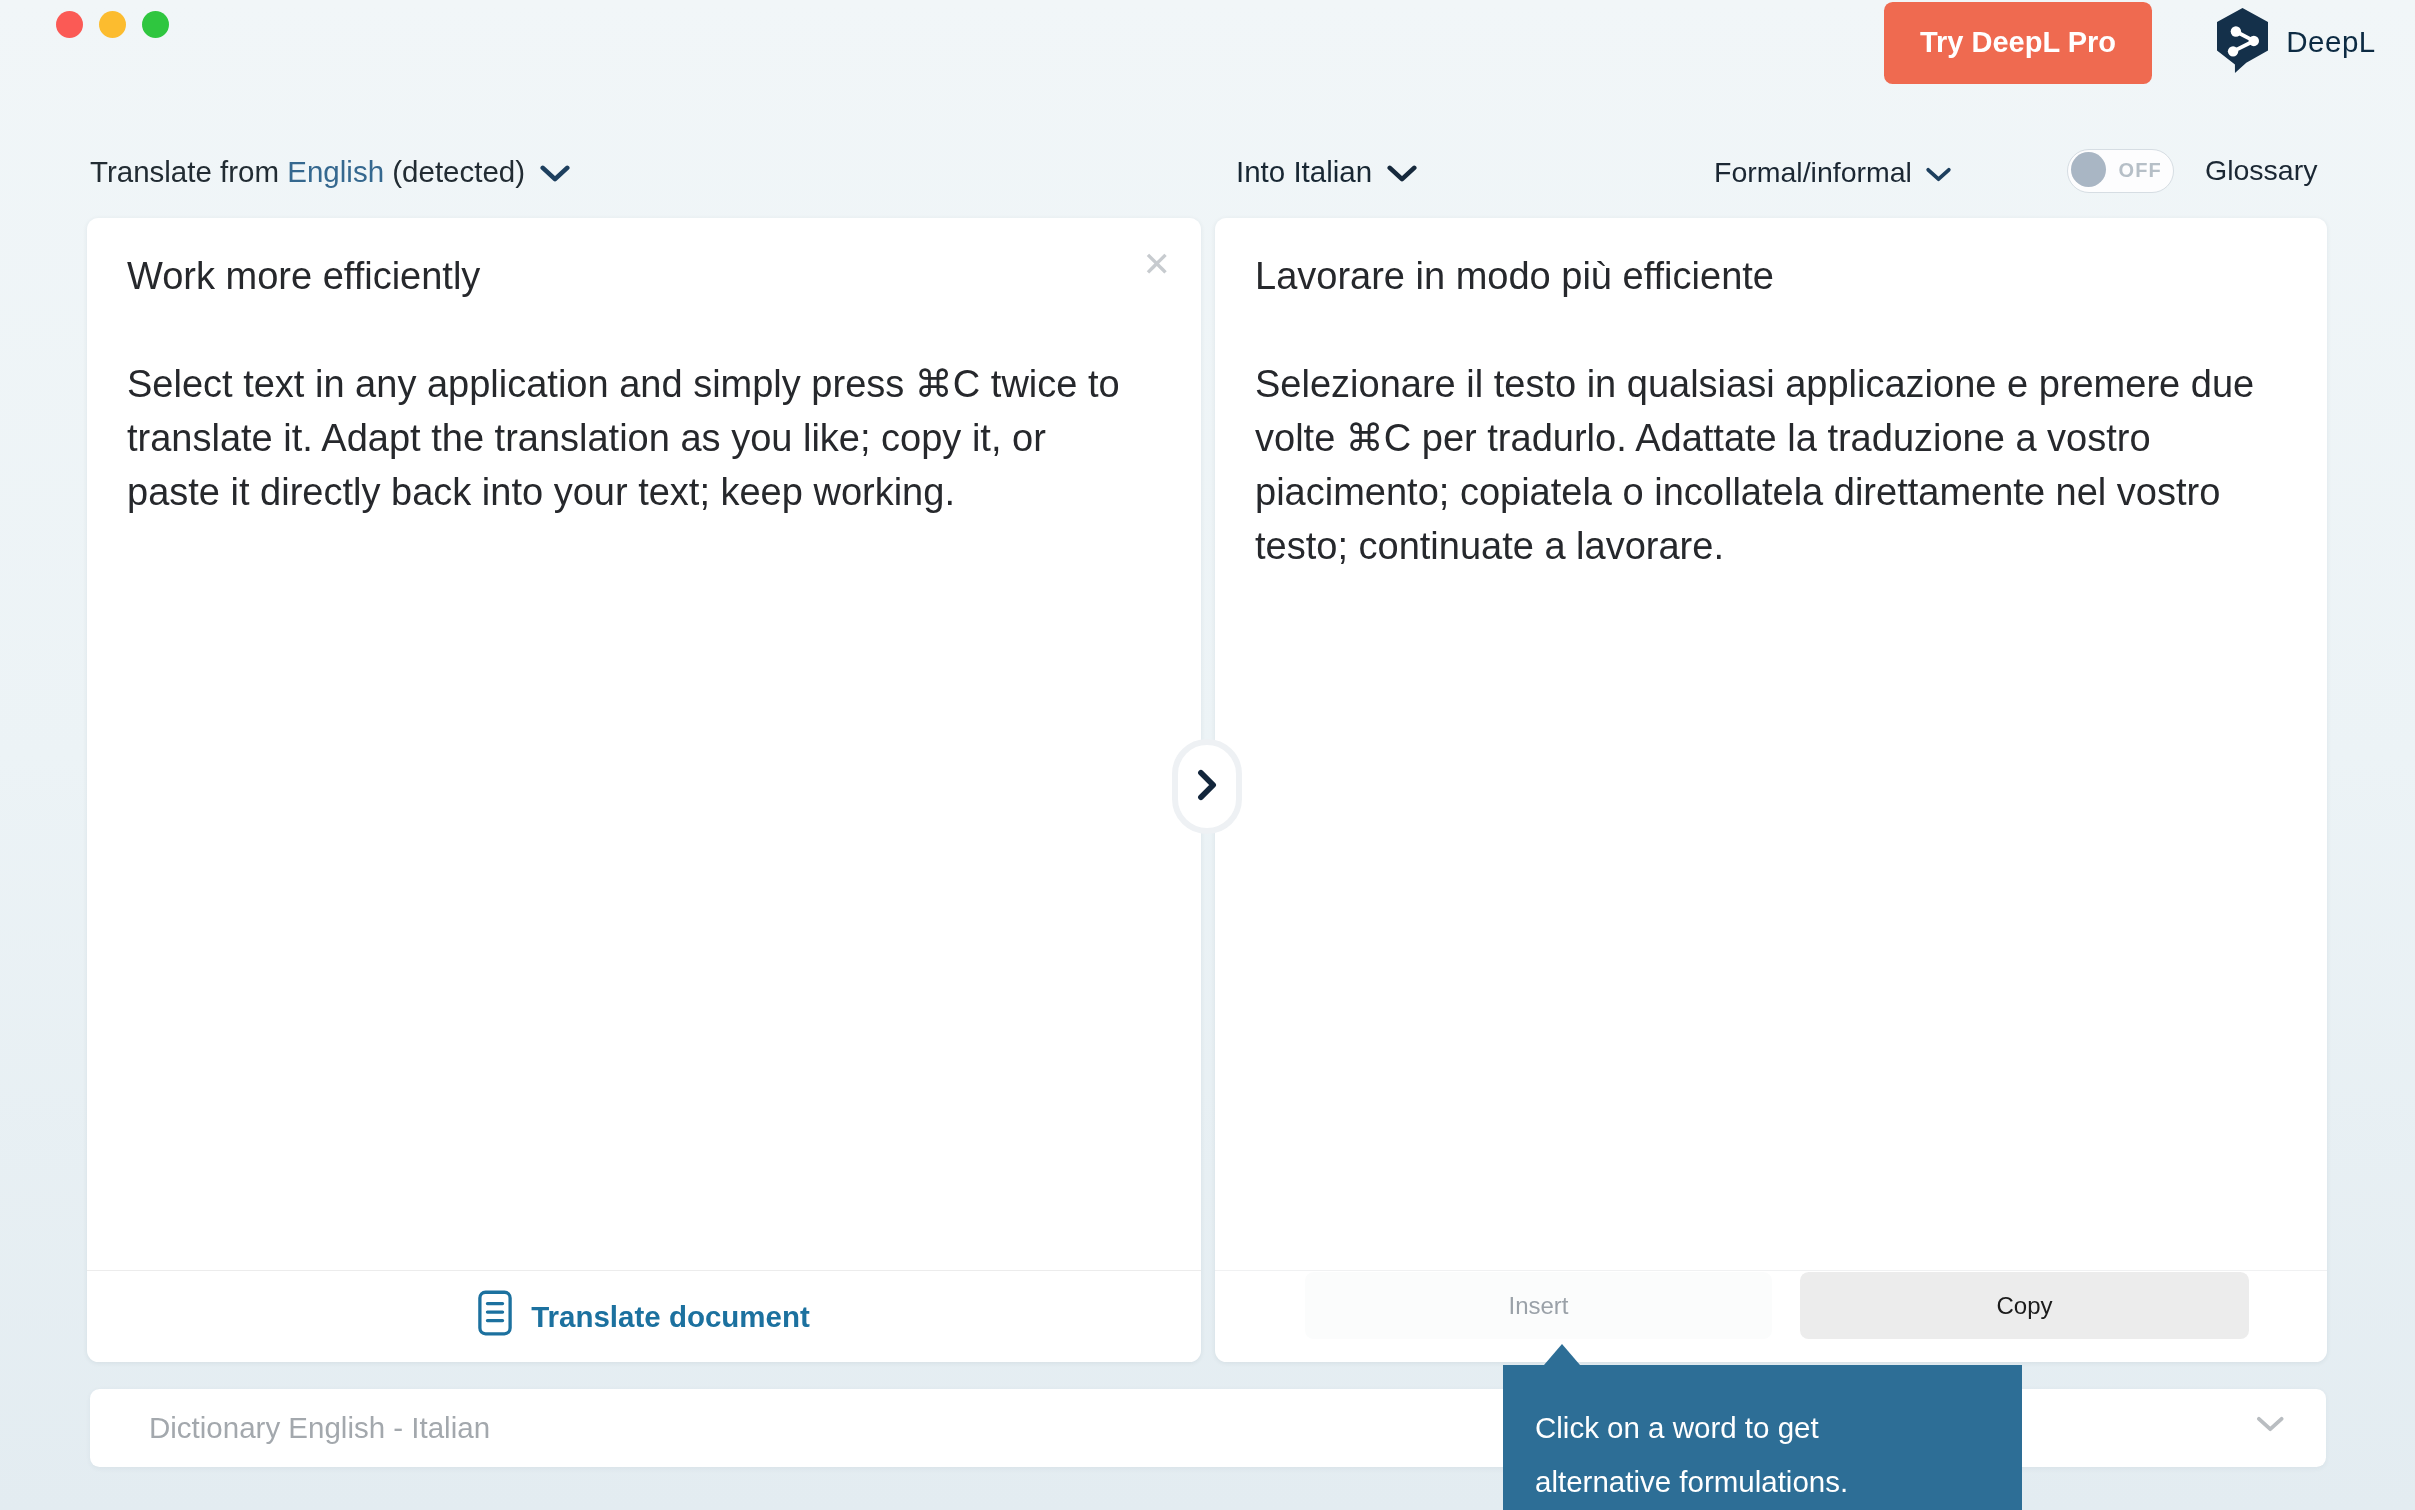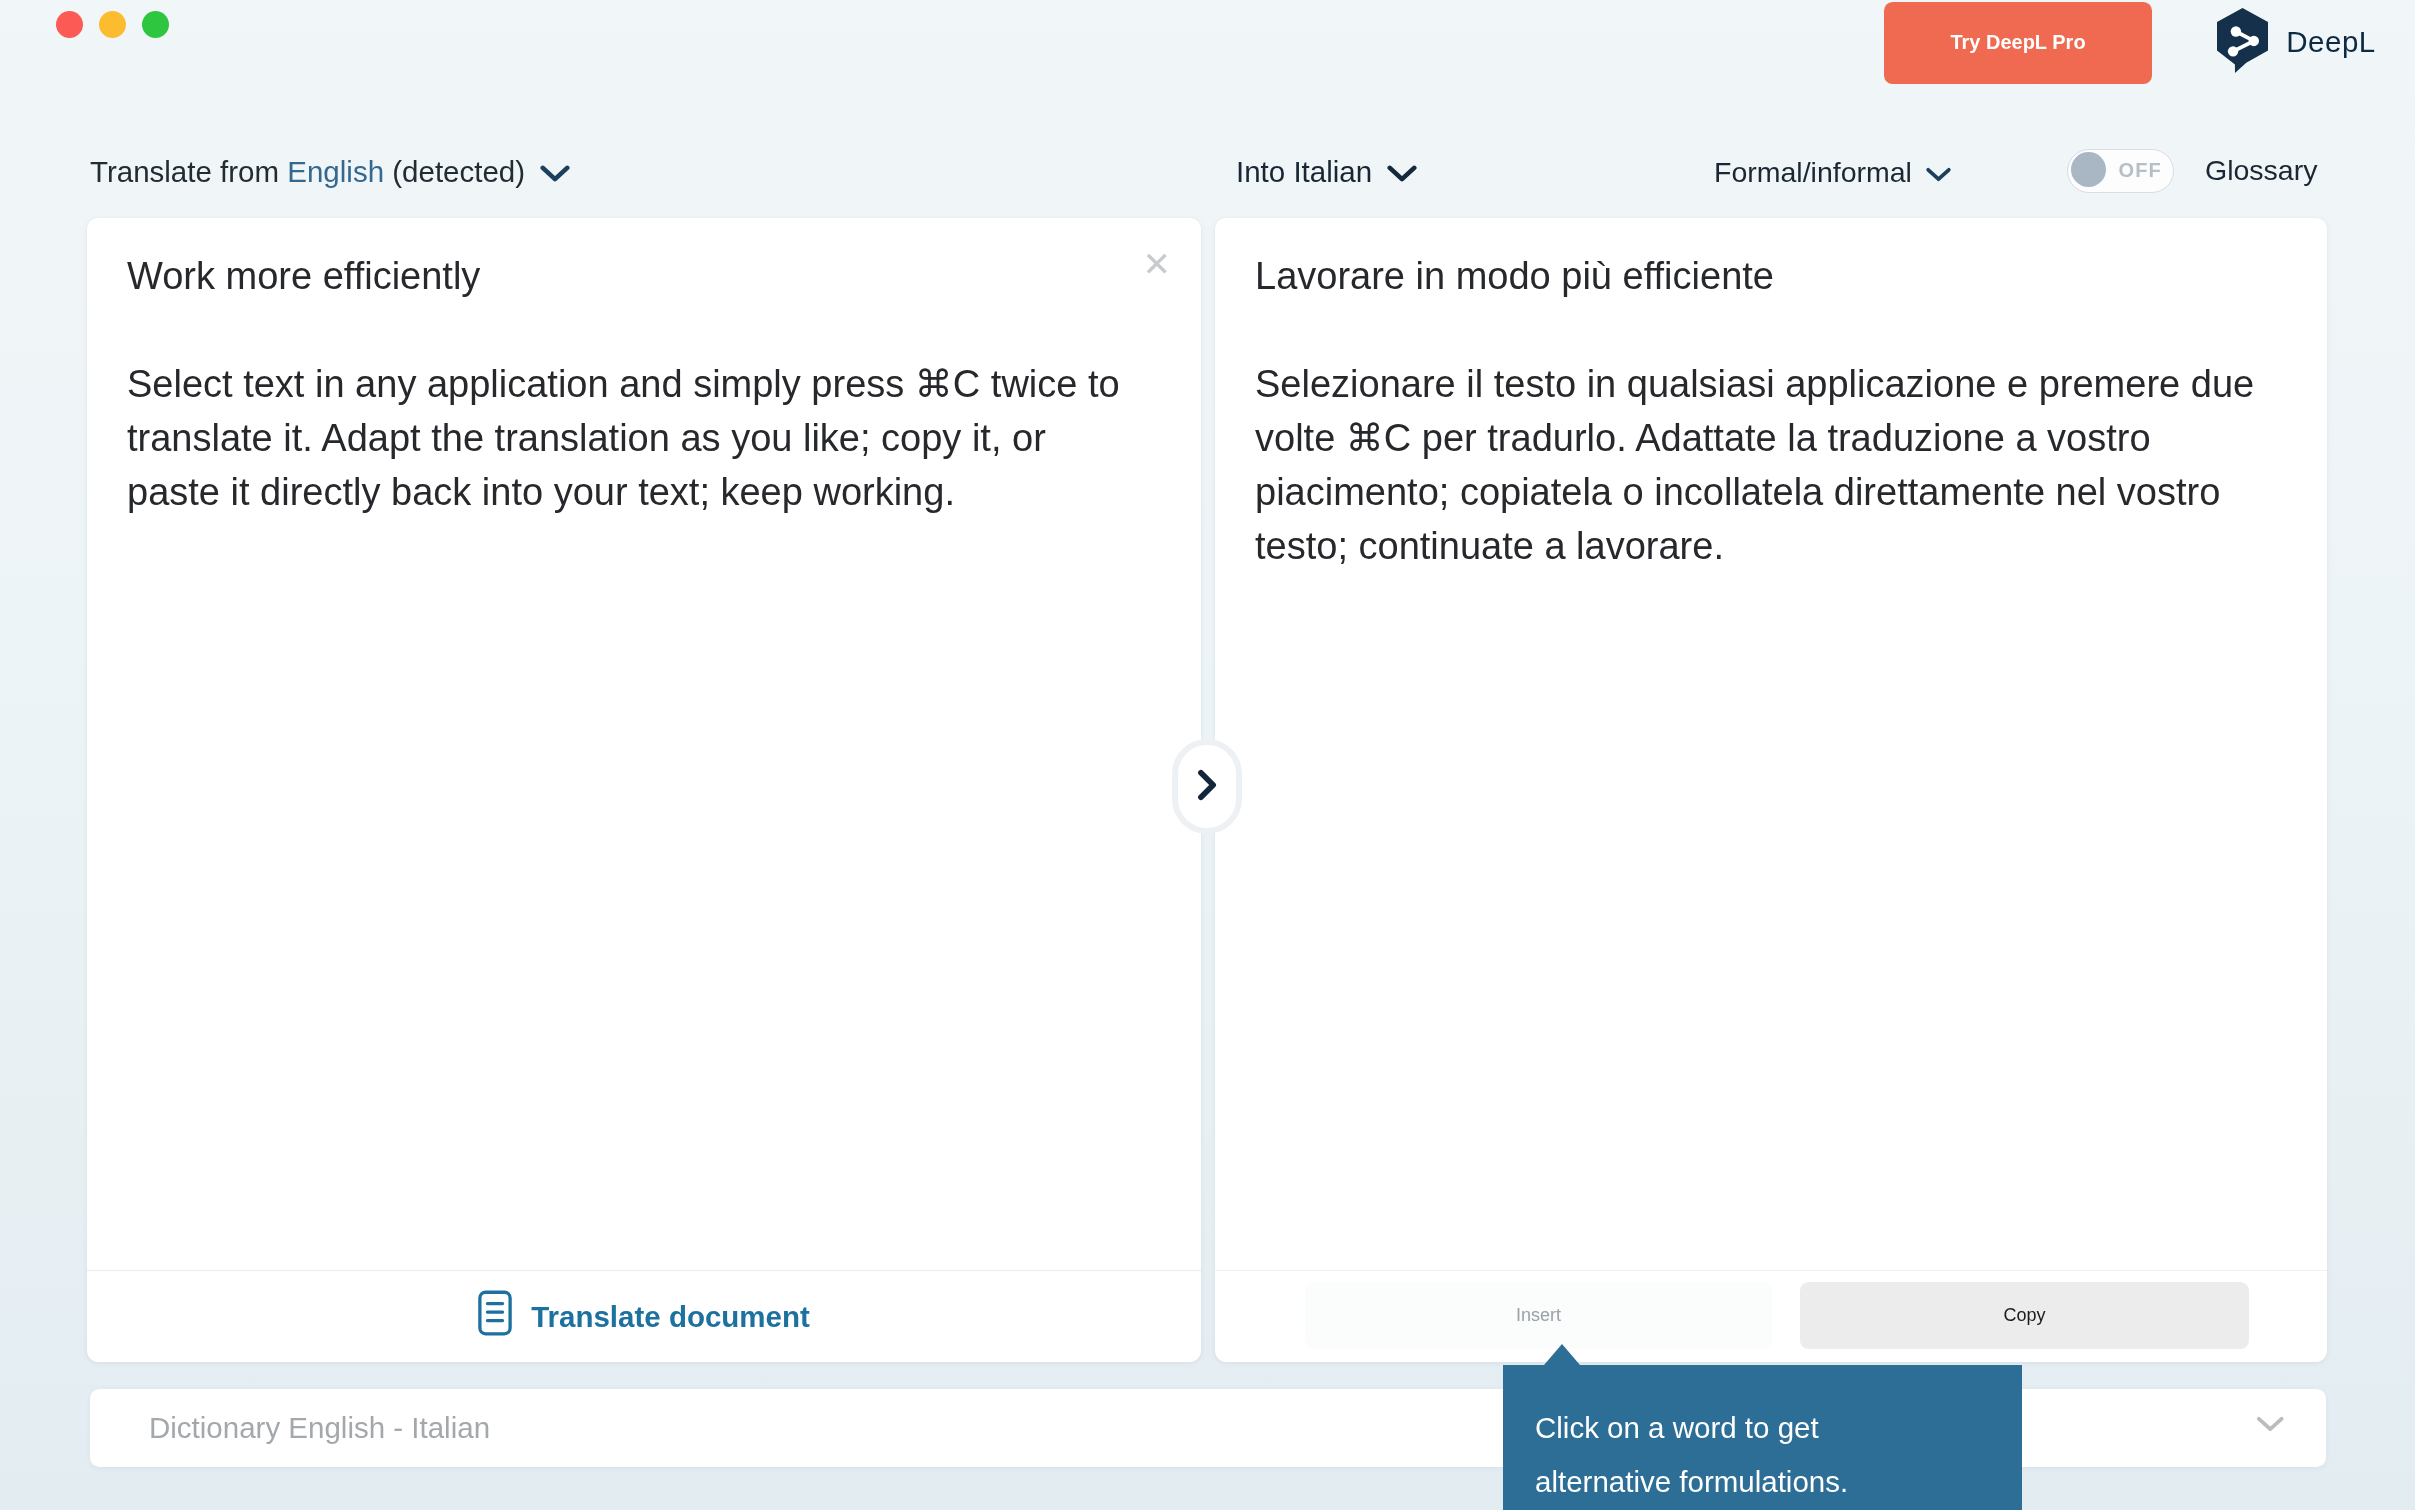--- a/index.html
+++ b/index.html
@@ -13,21 +13,21 @@
 
   
   .traffic { position:absolute; top:10.5px; width:27px; height:27px; border-radius:50%; }
   .t-close { left:56px;  background:#fb5a55; }
   .t-min   { left:99px; background:#fcbc2f; }
   .t-zoom  { left:142px; background:#2fc63f; }
 
   
   .try-pro {
     left:1884px; top:1.9px; width:268px; height:82px; border-radius:8.6px;
-    background:#ef6a50; color:#ffffff; font-size:20px; font-weight:700;
+    background:#ef6a50; color:#ffffff; font-size:29px; font-weight:700;
     display:flex; align-items:center; justify-content:center; cursor:pointer;
   }
   .brand { left:2212px; top:7.6px; height:68px; display:flex; align-items:center; gap:13.3px; }
   .brand-name { font-size:29.5px; font-weight:400; color:#0d2b43; letter-spacing:0.5px; }
 
   
   .lang { top:150px; font-size:29.5px; display:flex; align-items:center; gap:15px; height:44px; cursor:pointer; }
   .src-lang { left:90px; color:#222c33; }
   .src-lang .lang-detected { color:#35688f; }
   .tgt-lang { left:1236px; color:#182733; }
@@ -53,22 +53,22 @@
                font-family:"DejaVu Sans",sans-serif; }
 
   .panel-footer { position:absolute; left:0; right:0; bottom:0; height:91px; }
   .panel-src .panel-footer { border-top:1.9px solid #ececec; }
   .panel-tgt .panel-footer { border-top:1.9px solid #f0f1f2; }
 
   .translate-doc { position:absolute; left:0; right:0; top:0; bottom:0;
     display:flex; align-items:center; justify-content:center; gap:19px;
     color:#1c719f; font-size:29.5px; font-weight:700; cursor:pointer; }
 
-  .footer-btn { position:absolute; top:11px; height:67px; border-radius:8.6px; border:none;
-    font-size:18px; display:flex; align-items:center; justify-content:center;
+  .footer-btn { position:absolute; top:1px; height:67px; border-radius:8.6px; border:none;
+    font-size:24px; display:flex; align-items:center; justify-content:center;
     font-family:"Liberation Sans","DejaVu Sans",sans-serif; cursor:pointer; }
   .btn-insert { left:90px;  width:467px; background:#fbfcfc; color:#9aa1a8; }
   .btn-copy   { left:585px; width:449px; background:#ececec; color:#1b1b1b; }
 
   
   .swap {
     left:1172px; top:739px; width:70px; height:95px; border-radius:38px;
     background:#ffffff; border:6.7px solid #eef1f4; box-sizing:border-box;
     display:flex; align-items:center; justify-content:center; cursor:pointer; z-index:2;
   }

